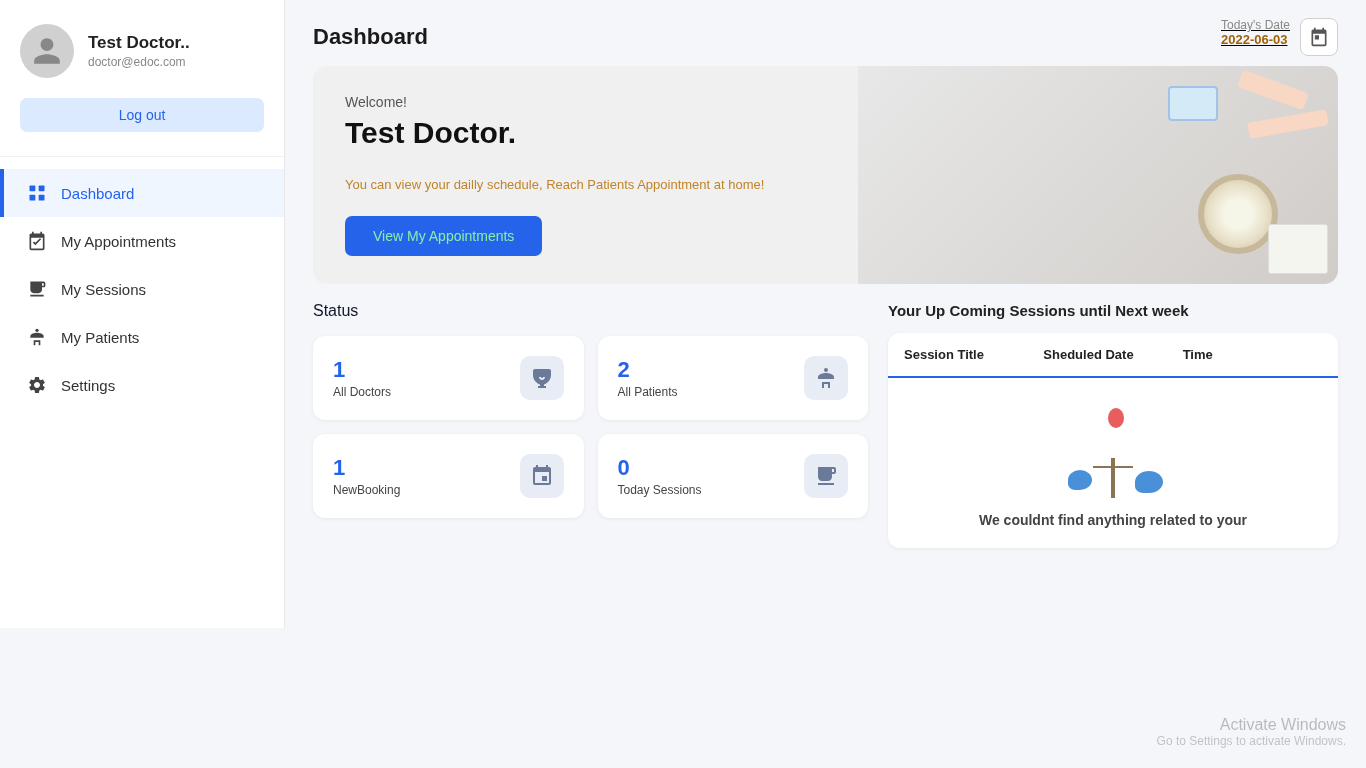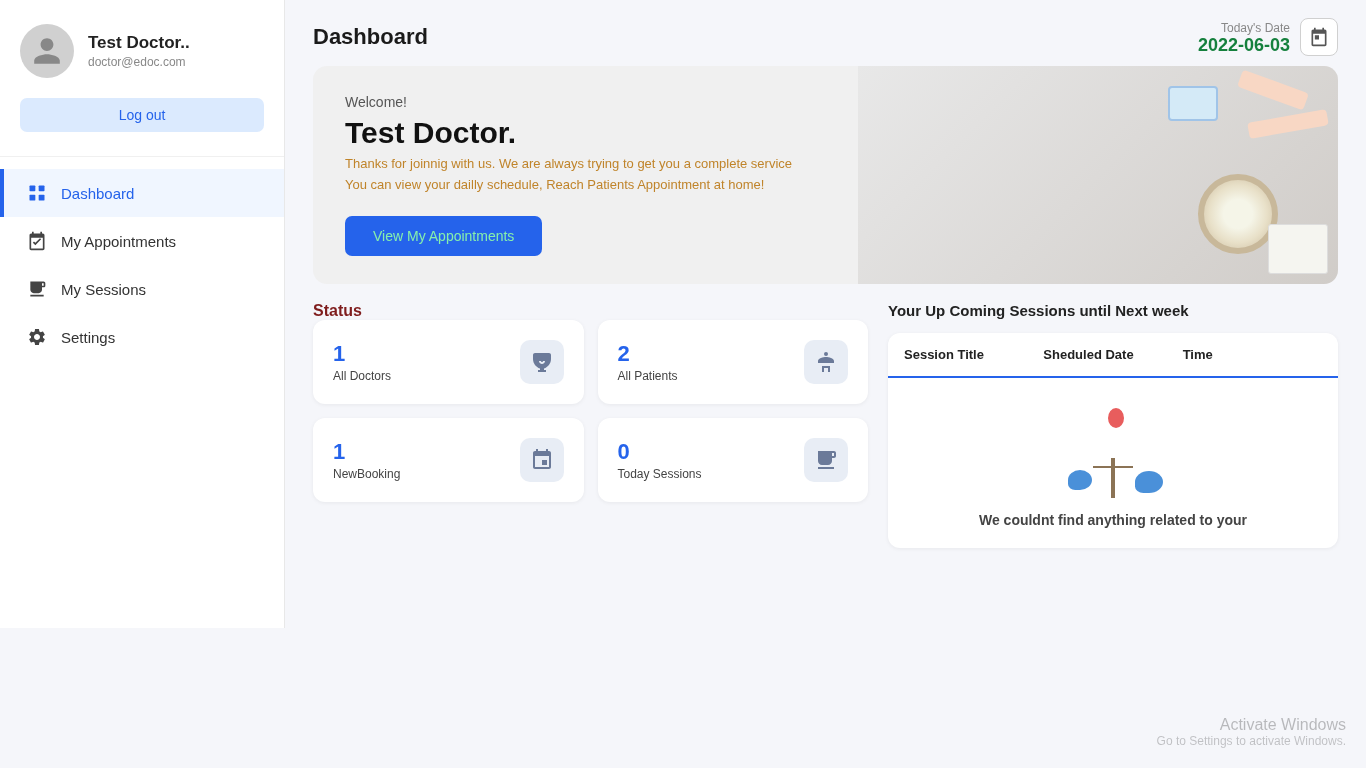--- a/index.html
+++ b/index.html
@@ -77,23 +77,23 @@
 
     
     .main-header {
       display: flex;
       align-items: center;
       justify-content: space-between;
       padding: 18px 28px 10px 28px;
       background: #f5f6fa;
     }
     .main-title { font-size: 22px; font-weight: 700; color: #1a1a1a; }
-    .date-area { display: flex; align-items: flex-end; gap: 10px; }
+    .date-area { display: flex; align-items: flex-start; gap: 10px; text-decoration: underline; }
     .date-label { font-size: 12px; color: #888; text-align: right; }
-    .date-value { font-size: 18px; font-weight: 600; color: #15803d; }
+    .date-value { font-size: 13px; font-weight: 600; color: #a16207; }
     .calendar-btn {
       width: 38px; height: 38px;
       border: 1px solid #d0d0d0;
       border-radius: 8px;
       background: #fff;
       display: flex;
       align-items: center;
       justify-content: center;
       cursor: pointer;
     }
@@ -191,21 +191,21 @@
     
     .bottom-section {
       display: flex;
       gap: 0;
       padding: 0 28px 20px 28px;
       flex: 1;
     }
 
     
     .status-panel { flex: 1; margin-right: 20px; }
-    .status-title { font-size: 16px; font-weight: 700; color: #7f1d1d; }
+    .status-title { font-size: 16px; font-weight: 400; color: #0f172a; margin-bottom: 16px; }
     .status-grid { display: grid; grid-template-columns: 1fr 1fr; gap: 14px; }
     .status-card {
       background: #fff;
       border-radius: 12px;
       padding: 20px 20px;
       display: flex;
       align-items: center;
       justify-content: space-between;
       box-shadow: 0 1px 4px rgba(0,0,0,0.06);
     }
@@ -348,20 +348,29 @@
 
   <div class="nav-item">
     <span class="nav-icon">
       <svg viewBox="0 0 24 24" fill="#444" xmlns="http://www.w3.org/2000/svg">
         <path d="M20 3H4v10c0 2.2 1.8 4 4 4h6c2.2 0 4-1.8 4-4v-3h2c1.1 0 2-.9 2-2V5c0-1.1-.9-2-2-2zm0 5h-2V5h2v3zM4 19h16v2H4z"></path>
       </svg>
     </span>
     <span>My Sessions</span>
   </div>
 
+  <div class="nav-item">
+    <span class="nav-icon">
+      <svg viewBox="0 0 24 24" fill="#444" xmlns="http://www.w3.org/2000/svg">
+        <circle cx="12" cy="4" r="2"></circle>
+        <path d="M12 7c-2.67 0-8 1.34-8 4v2h16v-2c0-2.66-5.33-4-8-4zm-4 9v6h2v-4h4v4h2v-6H8z"></path>
+      </svg>
+    </span>
+    <span>My Patients</span>
+  </div>
 
   <div class="nav-item">
     <span class="nav-icon">
       <svg viewBox="0 0 24 24" fill="#444" xmlns="http://www.w3.org/2000/svg">
         <path d="M19.14 12.94c.04-.3.06-.61.06-.94 0-.32-.02-.64-.07-.94l2.03-1.58c.18-.14.23-.41.12-.61l-1.92-3.32c-.12-.22-.37-.29-.59-.22l-2.39.96c-.5-.38-1.03-.7-1.62-.94l-.36-2.54c-.04-.24-.24-.41-.48-.41h-3.84c-.24 0-.43.17-.47.41l-.36 2.54c-.59.24-1.13.57-1.62.94l-2.39-.96c-.22-.08-.47 0-.59.22L2.74 8.87c-.12.21-.08.47.12.61l2.03 1.58c-.05.3-.09.63-.09.94s.02.64.07.94l-2.03 1.58c-.18.14-.23.41-.12.61l1.92 3.32c.12.22.37.29.59.22l2.39-.96c.5.38 1.03.7 1.62.94l.36 2.54c.05.24.24.41.48.41h3.84c.24 0 .44-.17.47-.41l.36-2.54c.59-.24 1.13-.56 1.62-.94l2.39.96c.22.08.47 0 .59-.22l1.92-3.32c.12-.22.07-.47-.12-.61l-2.01-1.58zM12 15.6c-1.98 0-3.6-1.62-3.6-3.6s1.62-3.6 3.6-3.6 3.6 1.62 3.6 3.6-1.62 3.6-3.6 3.6z"></path>
       </svg>
     </span>
     <span>Settings</span>
   </div>
 </div>
@@ -381,21 +390,21 @@
         </svg>
       </button>
     </div>
   </div>
 
   <div class="welcome-banner">
     <div class="banner-content">
       <div class="banner-welcome">Welcome!</div>
       <div class="banner-name">Test Doctor.</div>
       <div class="banner-desc">
-        <span>Thanks for joinnig with us. We are always trying to get you a complete service</span><br>
+        <br>
         <span>You can view your dailly schedule, Reach Patients Appointment at home!</span>
       </div>
       <button class="banner-btn">View My Appointments</button>
     </div>
     <div class="banner-image-area">
 
       <div class="supply-box"></div>
       <div class="supply-tape"></div>
       <div class="supply-bandage1"></div>
       <div class="supply-bandage2"></div>

